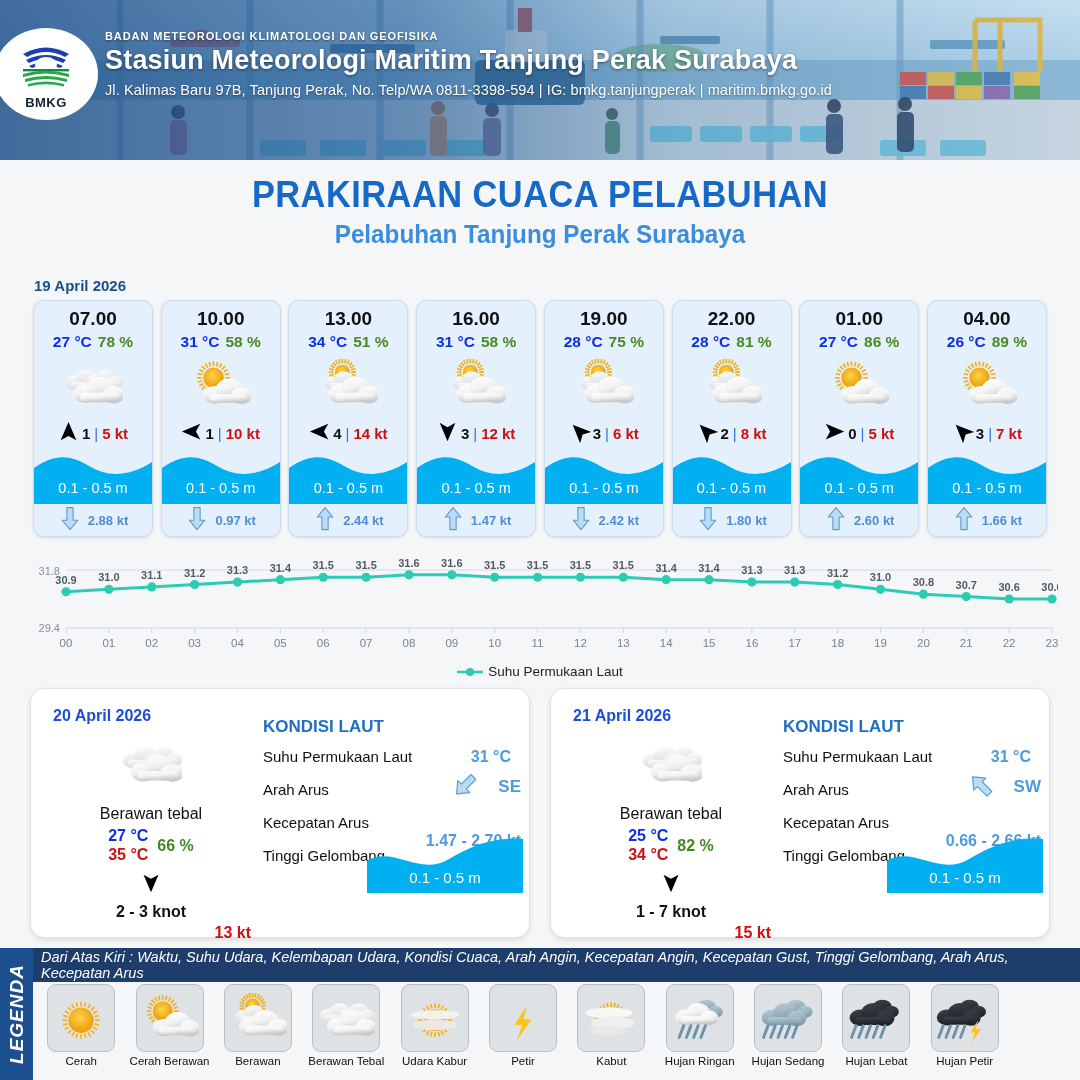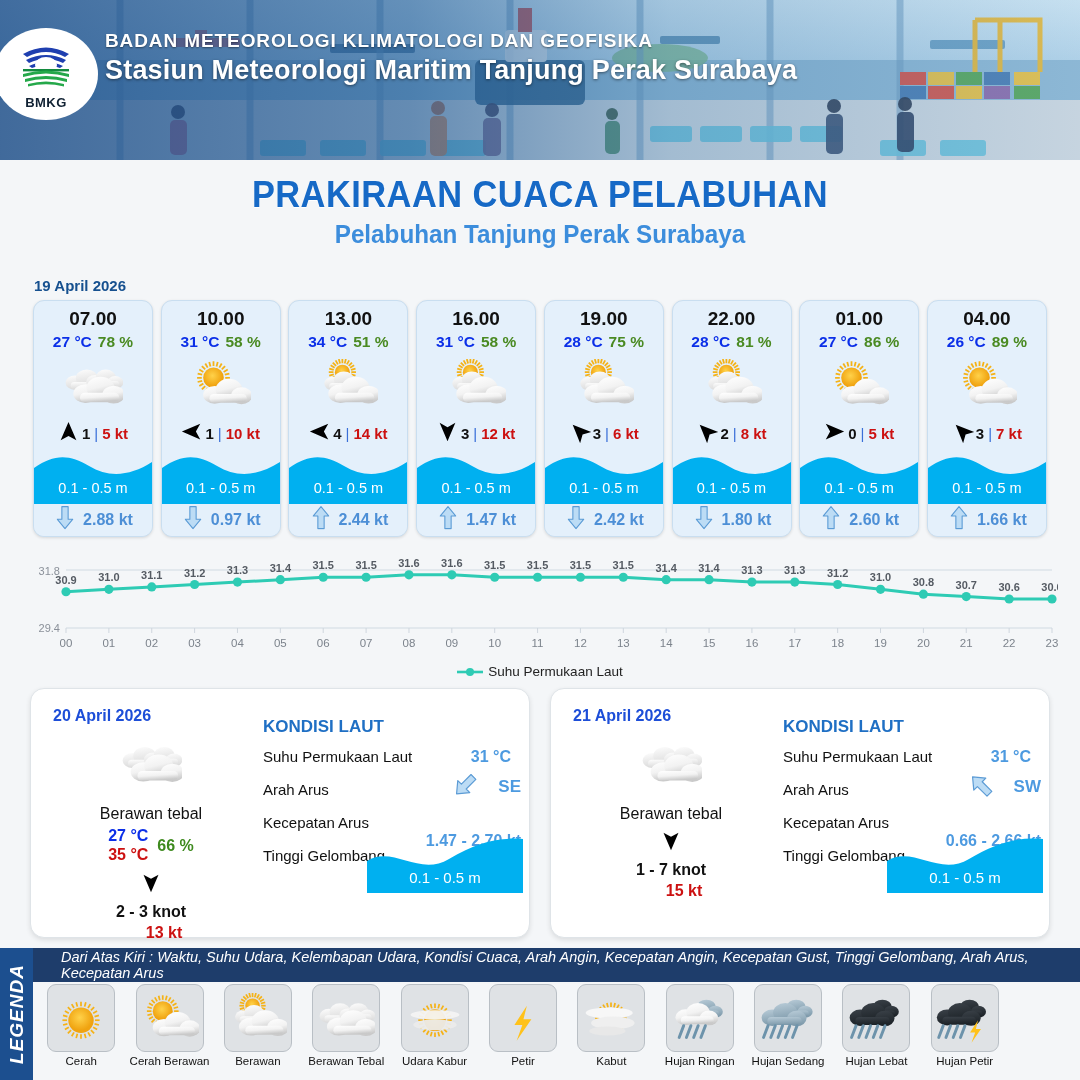--- a/index.html
+++ b/index.html
@@ -27,21 +27,21 @@
     position:absolute; left:-6px; top:28px;
     width:104px; height:92px;
     background:#fff; border-radius:52px/46px;
     display:flex; flex-direction:column; align-items:center; justify-content:center;
     z-index:5;
   }
   .logo-mark { width:62px; height:56px; }
   .logo-text { font-size:13px; font-weight:bold; color:#123; letter-spacing:.5px; margin-top:1px; }
   .hdr-text { position:absolute; left:105px; top:30px; z-index:4; }
   .hdr-line1 {
-    color:#fff; font-size:19px; font-weight:bold; letter-spacing:.9px;
+    color:#fff; font-size:11px; font-weight:bold; letter-spacing:.9px;
     text-shadow:0 1px 2px rgba(0,0,0,.45);
   }
   .hdr-line2 {
     color:#fff; font-size:27px; font-weight:bold; margin-top:3px; letter-spacing:.2px;
     text-shadow:0 1px 3px rgba(0,0,0,.5);
   }
   .hdr-line3 {
     color:#fff; font-size:14.5px; margin-top:6px; letter-spacing:.1px;
     text-shadow:0 1px 2px rgba(0,0,0,.45);
   }
@@ -88,21 +88,21 @@
   .c-wind .sep { color:#3a6fd8; font-weight:normal; margin:0 1px; }
   .c-wind .gust { color:#cc1111; }
   .wave-wrap { position:relative; height:54px; }
   .wave-svg { position:absolute; left:0; bottom:0; width:100%; height:54px; display:block; }
   .wave-txt {
     position:absolute; left:0; right:0; bottom:8px; text-align:center;
     color:#fff; font-size:14.5px; z-index:2;
   }
   .c-cur {
     height:32px; display:flex; align-items:center; justify-content:center; gap:6px;
-    font-size:16px; font-weight:bold; color:#4d8fd6; background:#e4f0fb;
+    font-size:13px; font-weight:bold; color:#4d8fd6; background:#e4f0fb;
   }
 
   
   .chart-box { position:absolute; left:22px; top:556px; width:1036px; height:105px; }
   .chart-legend {
     position:absolute; left:0; right:0; top:664px; text-align:center;
     font-size:13.5px; color:#222;
   }
   .chart-legend .swatch {
     display:inline-block; vertical-align:middle; width:26px; height:10px; margin-right:5px;
@@ -125,21 +125,21 @@
   .dp-cond { font-size:16px; color:#111; margin-top:12px; }
   .dp-tr { display:flex; align-items:center; justify-content:center; gap:9px; margin-top:4px; }
   .dp-temps { text-align:left; font-size:16px; font-weight:bold; line-height:1.18; }
   .dp-tmin { color:#0b2fe8; }
   .dp-tmax { color:#cc1111; }
   .dp-hum { font-size:16px; font-weight:bold; color:#3e8a1e; }
   .dp-wind {
     display:flex; align-items:center; justify-content:center; gap:6px;
     font-size:16px; font-weight:bold; color:#111; margin-top:8px;flex-direction:column;
   }
-  .dp-gust { font-size:16px; font-weight:bold; color:#cc1111; margin-top:3px; margin-left:26px; }
+  .dp-gust { font-size:16px; font-weight:bold; color:#cc1111; margin-top:3px; margin-left:26px;text-align:right; }
   .dp-right { position:absolute; left:232px; top:28px; right:0; }
   .dp-head { font-size:17px; font-weight:bold; color:#1f6fc4; }
   .dp-row { position:relative; margin-top:11px; height:22px; }
   .dp-key { font-size:15px; color:#111; }
   .dp-val { position:absolute; right:18px; top:0; font-size:16px; font-weight:bold; color:#4d9ae0; }
   .dp-val2 { position:absolute; right:8px; top:18px; font-size:16px; font-weight:bold; color:#4d9ae0; }
   .dp-dir { position:absolute; right:8px; top:-5px; display:flex; align-items:center; gap:20px; }
   .dp-dir-txt { font-size:17px; font-weight:bold; color:#4d9ae0; }
   .dp-wave { position:absolute; right:6px; top:118px; width:156px; height:58px; }
   .dp-wave-txt {
@@ -152,21 +152,21 @@
   .leg-side {
     position:absolute; left:0; top:0; width:33px; height:132px;
     background:#1c4f8f; display:flex; align-items:center; justify-content:center;
   }
   .leg-side span {
     color:#fff; font-size:19px; font-weight:bold; font-style:italic;
     letter-spacing:1px; transform:rotate(-90deg); white-space:nowrap;
   }
   .leg-bar {
     position:absolute; left:33px; top:0; width:1047px; height:34px;
-    background:#1e3d6b; display:flex; align-items:center; padding-left:28px;
+    background:#1e3d6b; display:flex; align-items:center; padding-left:8px;
   }
   .leg-bar span { color:#fff; font-size:14.5px; font-style:italic; }
   .leg-items {
     position:absolute; left:33px; top:36px; width:980px; height:96px;
     display:flex; gap:0; justify-content:space-around; padding:0 4px;
   }
   .leg-item { width:88px; text-align:center; }
   .leg-box {
     width:68px; height:68px; margin:0 auto;
     background:#dfe2e5; border:1px solid #b9bfc5; border-radius:9px;
@@ -281,20 +281,21 @@
       <path d="M8 36 Q31 29 54 36 L54 39 Q31 32 8 39 Z" fill="#25a84a"></path>
       <path d="M10 41 Q31 35 52 41 L52 44 Q31 38 10 44 Z" fill="#25a84a"></path>
       <path d="M13 46 Q31 41 49 46 L49 48.5 Q31 44 13 48.5 Z" fill="#25a84a"></path>
     </svg>
     <div class="logo-text">BMKG</div>
   </div>
 
   <div class="hdr-text">
     <div class="hdr-line1">BADAN METEOROLOGI KLIMATOLOGI DAN GEOFISIKA</div>
     <div class="hdr-line2">Stasiun Meteorologi Maritim Tanjung Perak Surabaya</div>
+    <div class="hdr-line3">Jl. Kalimas Baru 97B, Tanjung Perak, No. Telp/WA 0811-3398-594 | IG: bmkg.tanjungperak | maritim.bmkg.go.id</div>
   </div>
 </div>
 
 <div class="title-zone">
   <div class="title-main">PRAKIRAAN CUACA PELABUHAN</div>
   <div class="title-sub">Pelabuhan Tanjung Perak Surabaya</div>
 </div>
 
 <div class="date-label">19 April 2026</div>
 <div class="cards" id="cards">
@@ -1232,20 +1233,27 @@
     </g>
             <g transform="translate(10,20) scale(1)">
       <ellipse cx="14" cy="17" rx="13" ry="10" fill="url(#cl)"></ellipse>
       <ellipse cx="30" cy="11" rx="15" ry="12" fill="url(#cl)"></ellipse>
       <ellipse cx="44" cy="18" rx="12" ry="9.5" fill="url(#cl)"></ellipse>
       <rect x="8" y="16" width="42" height="10" rx="5" fill="url(#cl)"></rect>
     </g>
           </svg>
         </div>
       <div class="dp-cond">Berawan tebal</div>
+      <div class="dp-tr">
+        <div class="dp-temps">
+          <div class="dp-tmin">25 °C</div>
+          <div class="dp-tmax">34 °C</div>
+        </div>
+        <div class="dp-hum">82 %</div>
+      </div>
       <div class="dp-wind">
         <span><svg width="20" height="20" viewBox="0 0 24 24" style="transform:rotate(180deg)">
     <path d="M12 1 L21 22 L12 17 L3 22 Z" fill="#000"></path>
             </svg></span>
         <span>1  - 7 knot</span>
       </div>
       <div class="dp-gust">15 kt</div>
     </div>
     <div class="dp-right">
       <div class="dp-head">KONDISI LAUT</div>

